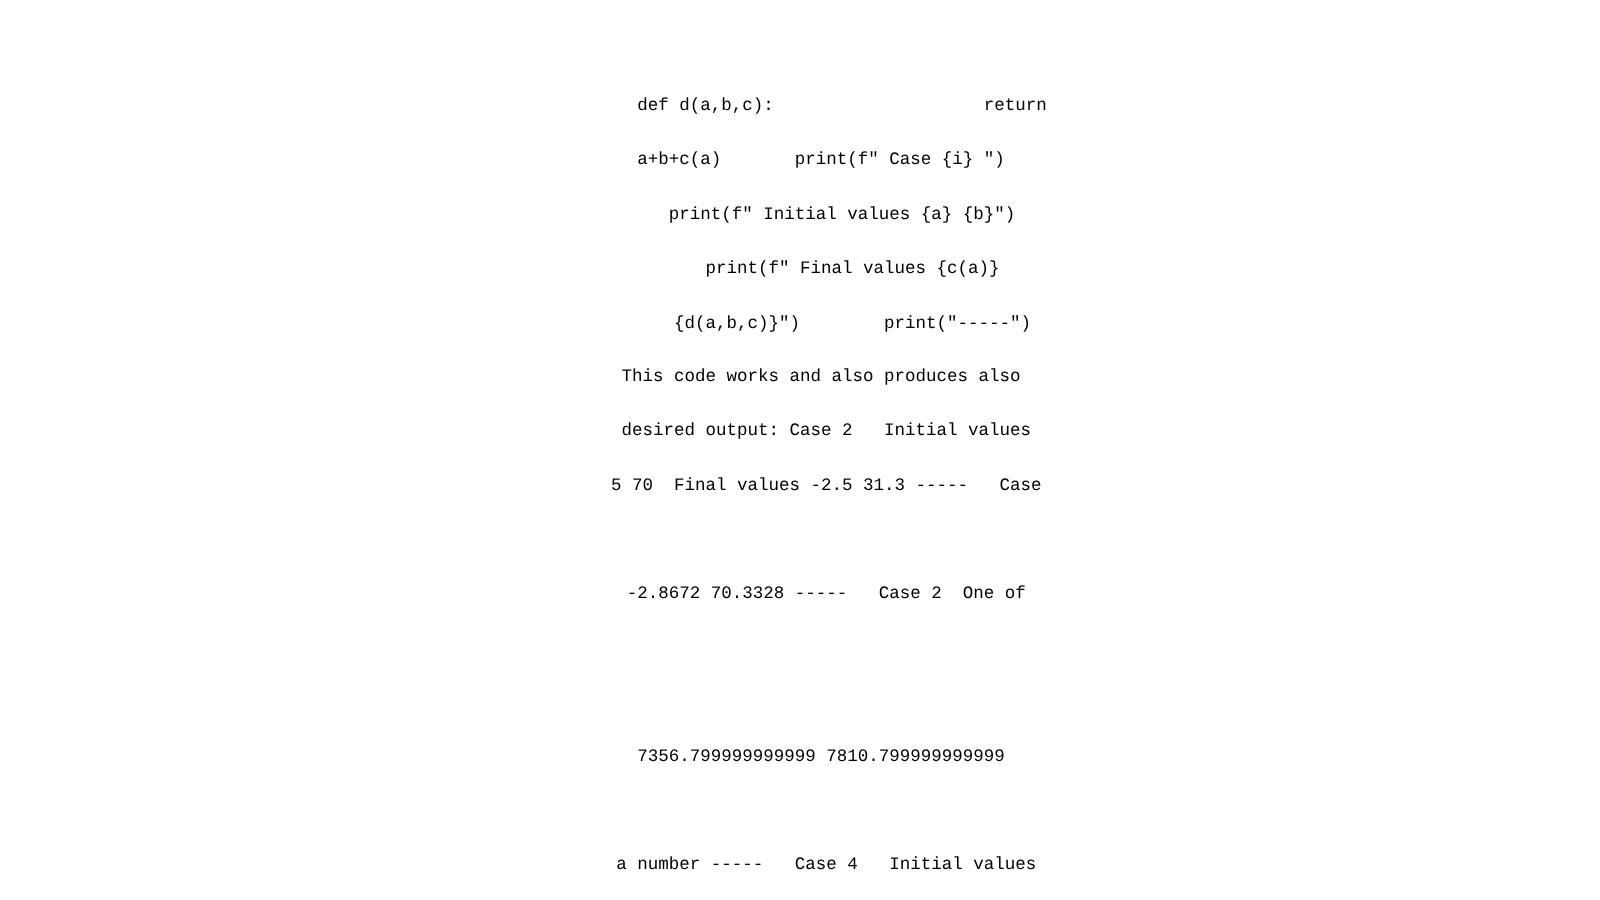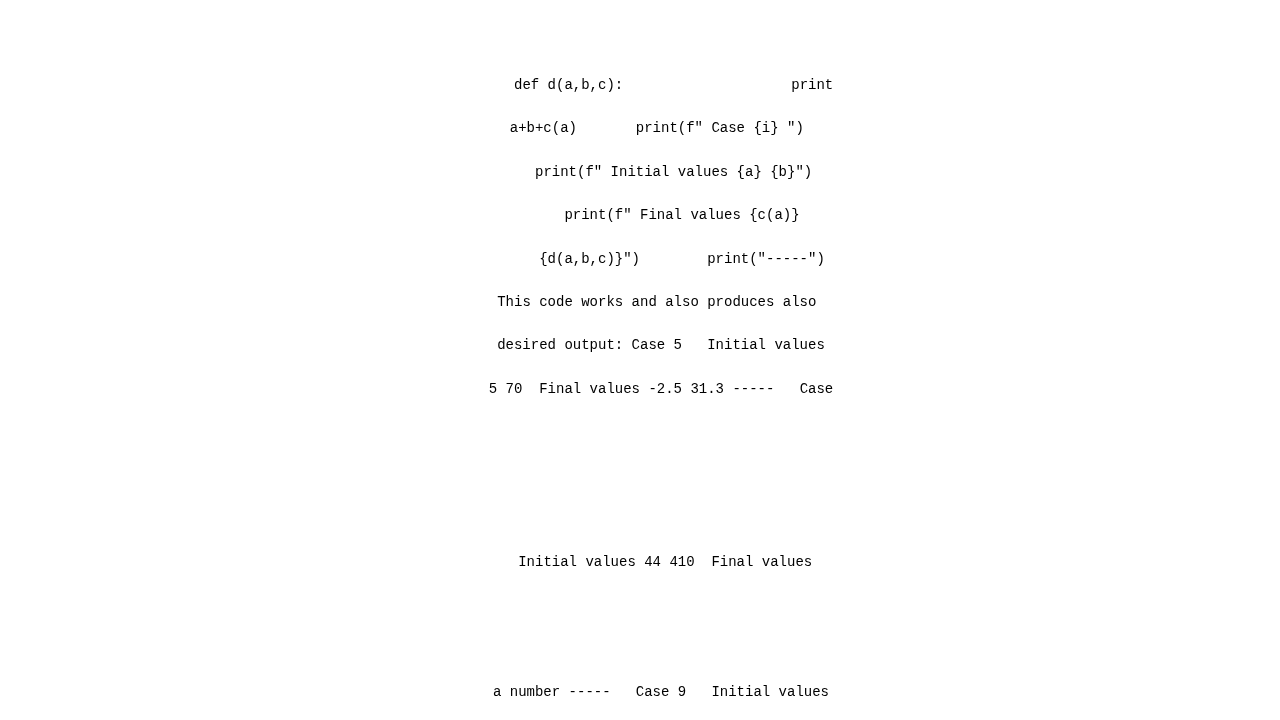--- a/index.html
+++ b/index.html
@@ -30,35 +30,35 @@
       word-wrap: break-word;
       line-height: 1.55;
     }
   </style>
 </head>
 <body>
 
 <div class="content-area">
   <div class="text-block">
     <br>
-    <span>    def d(a,b,c):                    print</span><br>
+    <span>    def d(a,b,c):                    return</span><br>
     <span>a+b+c(a)       print(f" Case {i} ")</span><br>
     <span>    print(f" Initial values {a} {b}")</span><br>
     <span>      print(f" Final values {c(a)}</span><br>
     <span>      {d(a,b,c)}")        print("-----")</span><br>
     <span>This code works and also produces also</span><br>
-    <span> desired output: Case 5   Initial values</span><br>
+    <span> desired output: Case 2   Initial values</span><br>
     <span> 5 70  Final values -2.5 31.3 -----   Case</span><br>
     <br>
+    <span> -2.8672 70.3328 -----   Case 2  One of</span><br>
     <br>
     <br>
-    <span>  Initial values 44 410  Final values</span><br>
+    <span>7356.799999999999 7810.799999999999</span><br>
     <br>
-    <br>
-    <span> a number -----   Case 9   Initial values</span><br>
+    <span> a number -----   Case 4   Initial values</span><br>
     <br>
     <br>
     <br>
     <br>
     <br>
     <br>
     <br>
     <br>
     <br>
     <br>

